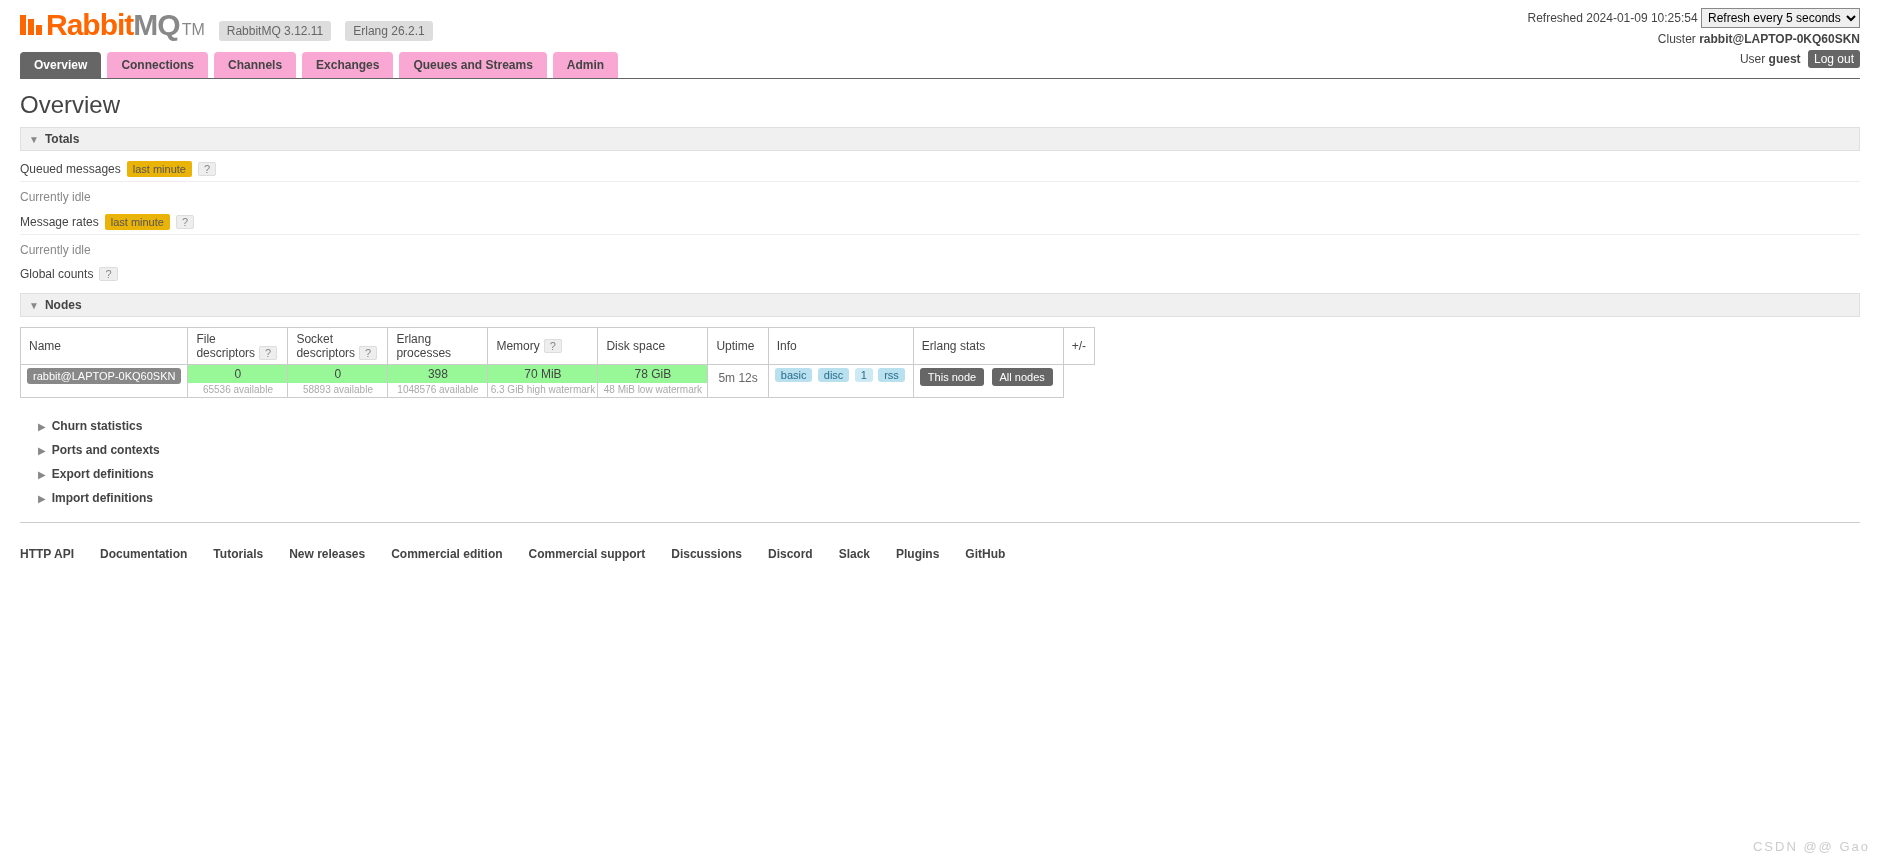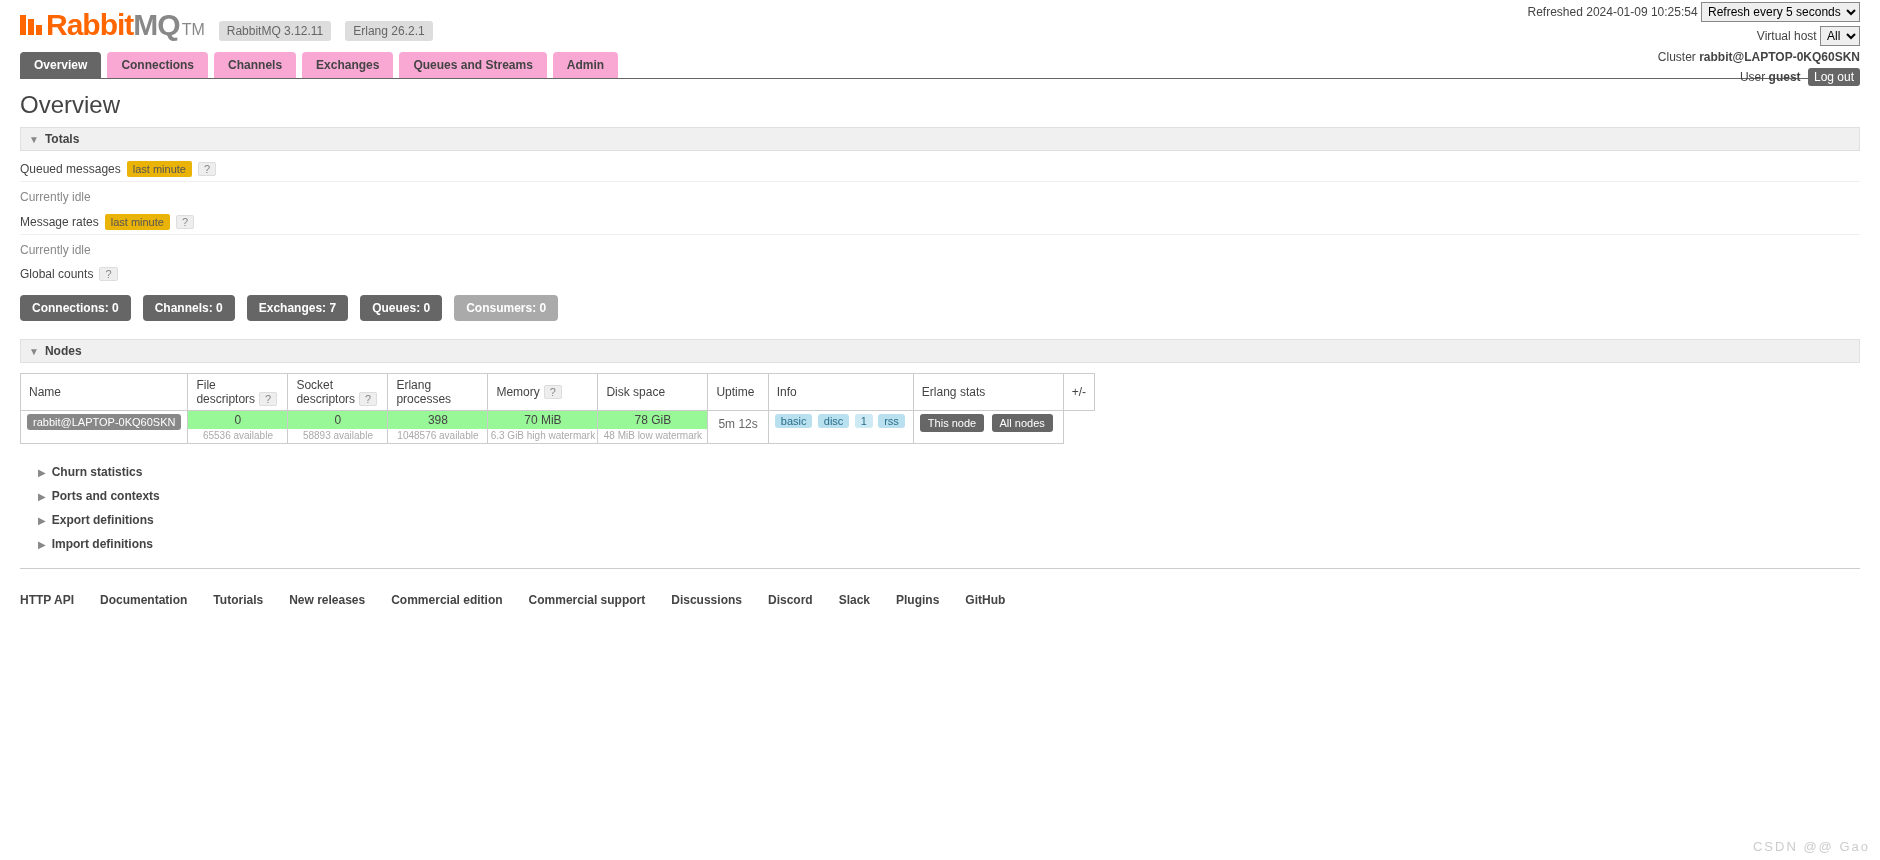--- a/index.html
+++ b/index.html
@@ -9,21 +9,21 @@
 #logo { display: flex; align-items: baseline; margin-bottom: 10px; }
 #logo .bars { display: inline-flex; align-items: flex-end; margin-right: 2px; }
 #logo .bar { display: inline-block; width: 6px; background: #f60; margin-right: 2px; }
 #logo .bar1 { height: 20px; }
 #logo .bar2 { height: 16px; }
 #logo .bar3 { height: 10px; }
 #logo .rabbit { font-size: 30px; font-weight: 700; color: #f60; letter-spacing: -1px; }
 #logo .mq { font-size: 30px; font-weight: 700; color: #888; letter-spacing: -1px; }
 #logo .tm { font-size: 16px; color: #888; margin-left: 2px; }
 .version-pill { background: #ddd; color: #666; padding: 3px 8px; border-radius: 3px; margin-left: 14px; font-size: 12px; }
-#topnav { position: absolute; right: 20px; top: 2px; text-align: right; font-size: 12px; color: #444; }
+#topnav { position: absolute; right: 20px; top: 8px; text-align: right; font-size: 12px; color: #444; }
 #topnav > div { margin-bottom: 4px; }
 #topnav select { border: 1px solid #888; font-size: 12px; padding: 1px 2px; }
 #topnav b { font-weight: 700; }
 .logout-btn { background: #666; color: #fff; border: none; padding: 2px 6px; border-radius: 3px; cursor: pointer; font-size: 12px; margin-left: 4px; }
 #tabs { background: #fff; border-bottom: 1px solid #666; margin: 0 20px; padding: 0; }
 #tabs ul { list-style: none; display: flex; }
 #tabs li { margin-right: 6px; }
 #tabs a { display: block; padding: 6px 14px; background: #f9a8d4; color: #444; text-decoration: none; font-weight: 700; border-radius: 4px 4px 0 0; }
 #tabs li.selected a { background: #666; color: #fff; }
 #main { padding: 12px 20px; }
@@ -82,26 +82,20 @@
 
     <div id="topnav">
       <div>
         <span>Refreshed</span>
         <span>2024-01-09 10:25:54</span>
         <select>
           <option>Refresh every 5 seconds</option>
         </select>
       </div>
       <div>
-        <span>Virtual host</span>
-        <select>
-          <option>All</option>
-        </select>
-      </div>
-      <div>
         <span>Cluster</span>
         <b>rabbit@LAPTOP-0KQ60SKN</b>
       </div>
       <div>
         <span>User</span>
         <b>guest</b>
         <button class="logout-btn">Log out</button>
       </div>
     </div>
   </div>
@@ -149,27 +143,20 @@
       <span class="tag-pill">last minute</span>
       <span class="help">?</span>
     </div>
     <div class="idle">Currently idle</div>
 
     <div class="subline noborder">
       <span>Global counts</span>
       <span class="help">?</span>
     </div>
 
-    <div class="counts">
-      <div class="count-box"><span>Connections:</span> <span>0</span></div>
-      <div class="count-box"><span>Channels:</span> <span>0</span></div>
-      <div class="count-box"><span>Exchanges:</span> <span>7</span></div>
-      <div class="count-box"><span>Queues:</span> <span>0</span></div>
-      <div class="count-box grey"><span>Consumers:</span> <span>0</span></div>
-    </div>
 
     <div class="section-header">
       <span class="tri">▼</span>
       <b>Nodes</b>
     </div>
 
     <table class="nodes">
       <tbody>
           <tr>
         <th>Name</th>

